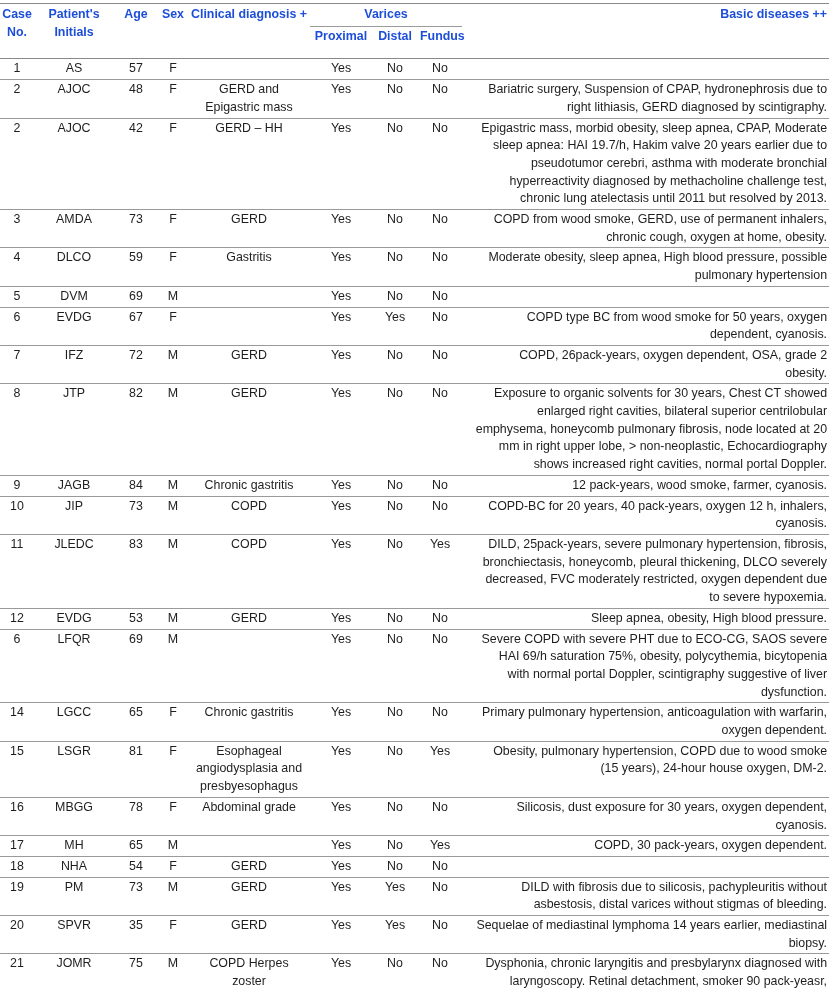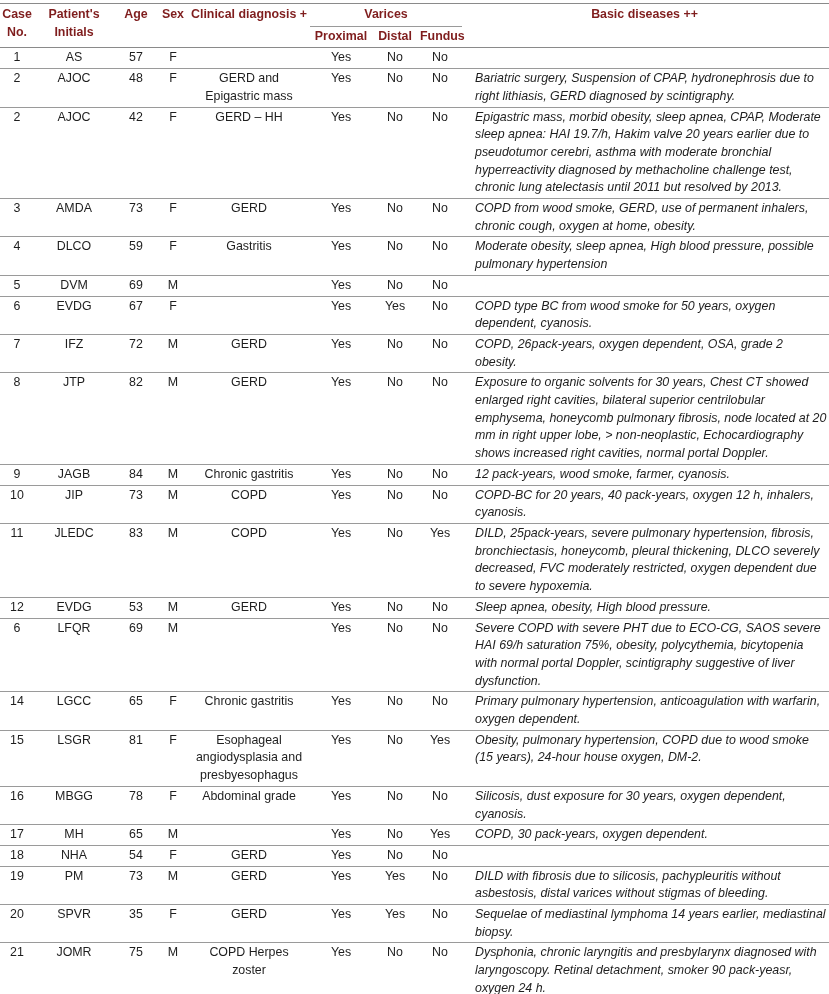--- a/index.html
+++ b/index.html
@@ -10,36 +10,36 @@
     border-collapse: collapse;
     font-family: "Liberation Sans", sans-serif;
     font-size: 12.4px;
     color: #1e1e1e;
     line-height: 17.7px;
     table-layout: fixed;
   }
   table tr:first-child th { border-top: 1.5px solid #8a8a8a; }
   th {
     font-weight: bold;
-    color: #7f1d1d;
+    color: #1d4ed8;
     text-align: center;
     vertical-align: top;
     padding: 2px 2px 2px 2px;
   }
-  thead tr.sub th { padding-top: 1px; padding-bottom: 2px; }
+  thead tr.sub th { padding-top: 1px; padding-bottom: 13px; }
   th.varices { border-bottom: 1px solid #9a9a9a; text-align: center; }
   thead tr.sub th, thead tr.top th.rs { border-bottom: 1.5px solid #8a8a8a; }
-  th.basic { text-align: center; padding-left: 0; margin-top: 31px; }
+  th.basic { text-align: right; padding-left: 0; margin-top: 31px; }
   td {
     text-align: center;
     vertical-align: top;
     padding: 1px 2px 1px 2px;
     border-bottom: 1.5px solid #9a9a9a;
   }
-  td.basic { text-align: left; padding-left: 13px; padding-right: 2px; font-style: italic; }
+  td.basic { text-align: right; padding-left: 13px; padding-right: 2px; }
   td.dx { padding-left: 4px; padding-right: 4px; }
   col.c-case { width: 34px; }
   col.c-init { width: 80px; }
   col.c-age { width: 44px; }
   col.c-sex { width: 30px; }
   col.c-dx { width: 122px; }
   col.c-prox { width: 62px; }
   col.c-dist { width: 46px; }
   col.c-fund { width: 44px; }
   col.c-basic { width: 367px; }

